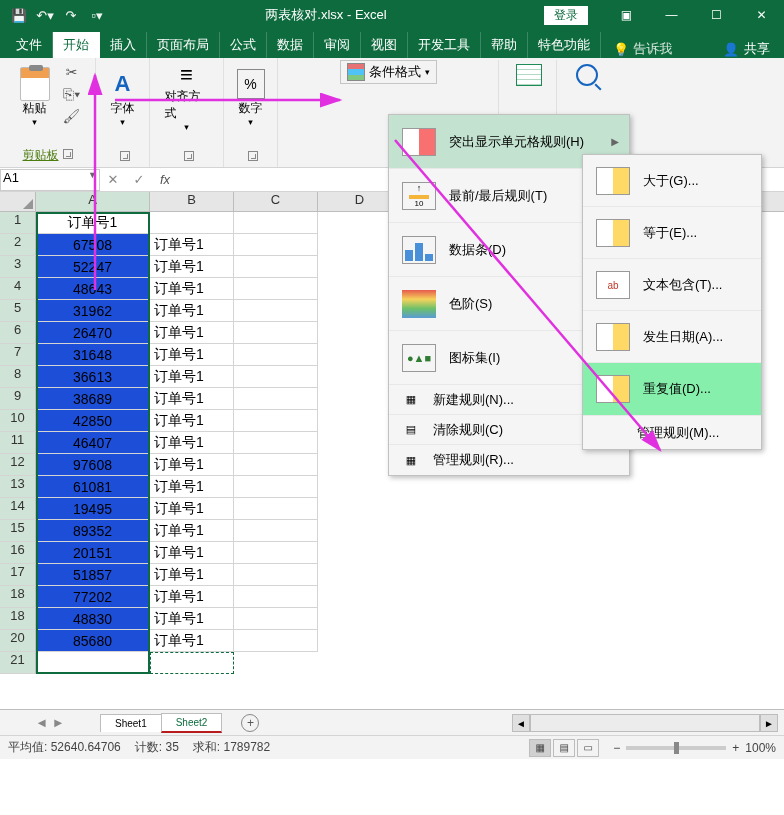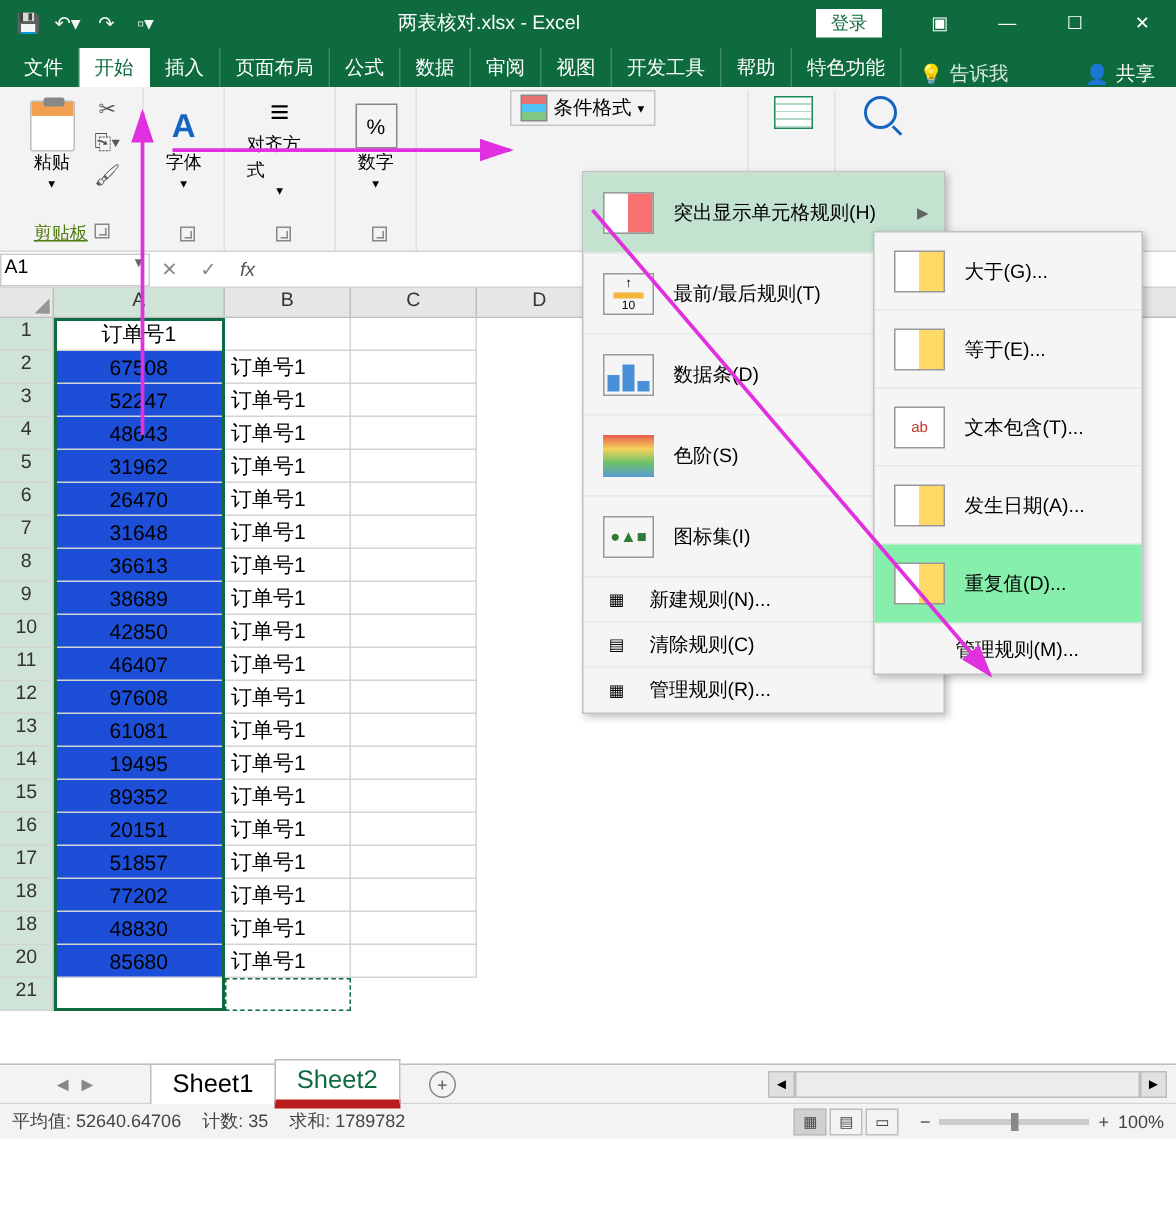--- a/index.html
+++ b/index.html
@@ -104,22 +104,22 @@
 
 .sel-outline{position:absolute;top:20px;left:36px;width:114px;height:462px;border:2px solid #0d6b3e;pointer-events:none;}
 .sel-dash{position:absolute;top:460px;left:150px;width:84px;height:22px;border:1.5px dashed #0d6b3e;pointer-events:none;}
 
 
 svg.anno{position:absolute;top:0;left:0;pointer-events:none;z-index:200;}
 
 
 .sheettabs{height:26px;border-top:1px solid #bdbdbd;display:flex;align-items:center;background:#f3f3f3;position:relative;}
 .sheettabs .nav{width:100px;display:flex;justify-content:center;gap:10px;color:#888;}
-.sheettabs .stab{padding:3px 14px;border:1px solid #bdbdbd;border-bottom:none;background:#fff;font-size:17px;margin-right:-1px;}
-.sheettabs .stab.active{border-bottom:6px solid #b91c1c;color:#0d6b3e;font-weight:500;background:#fff;}
+.sheettabs .stab{padding:3px 14px;border:1px solid #bdbdbd;border-bottom:none;background:#fff;font-size:10px;margin-right:-1px;}
+.sheettabs .stab.active{border-bottom:2px solid #b91c1c;color:#0d6b3e;font-weight:500;background:#fff;}
 .sheettabs .add{margin-left:20px;width:18px;height:18px;border:1px solid #888;border-radius:50%;display:flex;align-items:center;justify-content:center;font-size:12px;color:#555;}
 .sheettabs .hscroll{position:absolute;right:6px;top:4px;display:flex;align-items:center;gap:0;}
 .sheettabs .hscroll .btn{width:18px;height:18px;background:#e0e0e0;border:1px solid #bdbdbd;display:flex;align-items:center;justify-content:center;font-size:10px;}
 .sheettabs .hscroll .track{width:230px;height:18px;background:#ececec;border:1px solid #bdbdbd;}
 
 
 .status{height:24px;background:#f3f3f3;border-top:1px solid #d4d4d4;display:flex;align-items:center;font-size:12px;color:#444;padding:0 8px;gap:14px;}
 .status .views{display:flex;gap:2px;margin-left:auto;}
 .status .views .v{width:22px;height:18px;border:1px solid #bdbdbd;display:flex;align-items:center;justify-content:center;font-size:10px;}
 .status .views .v.active{background:#d0d0d0;}

